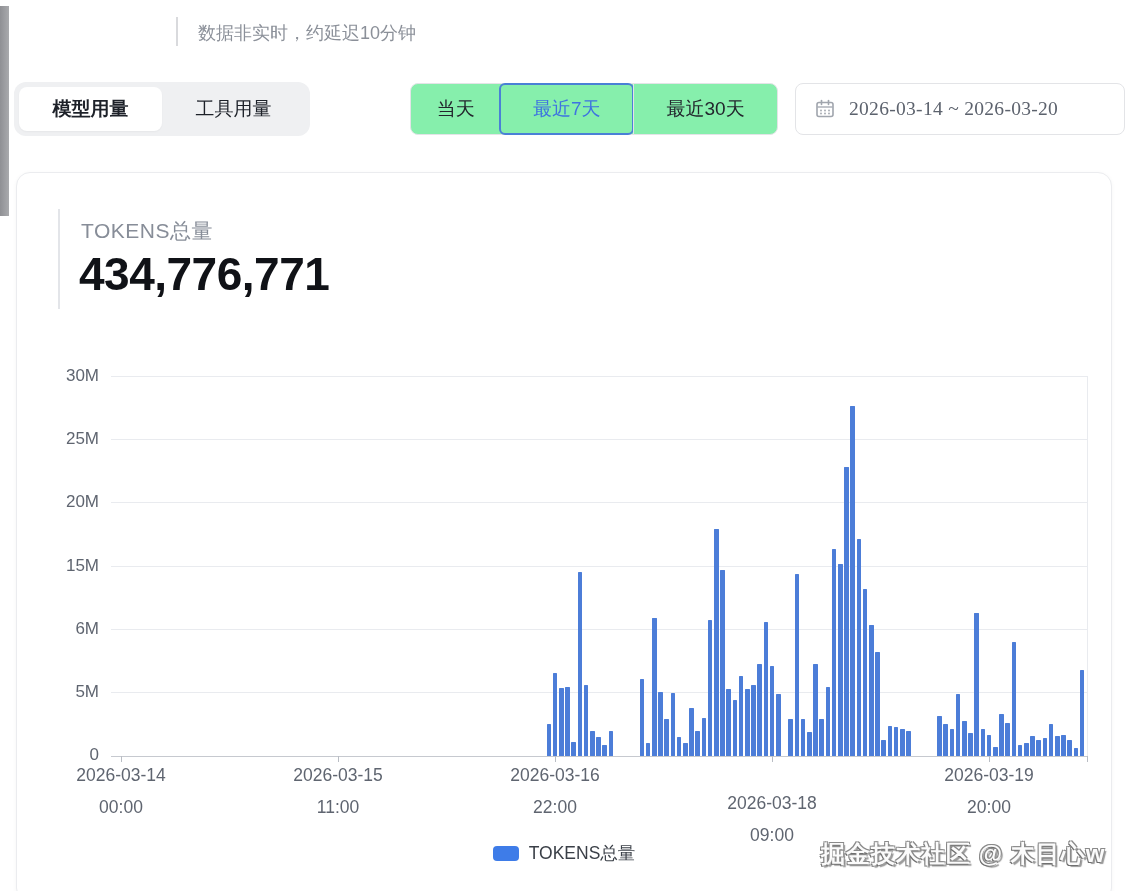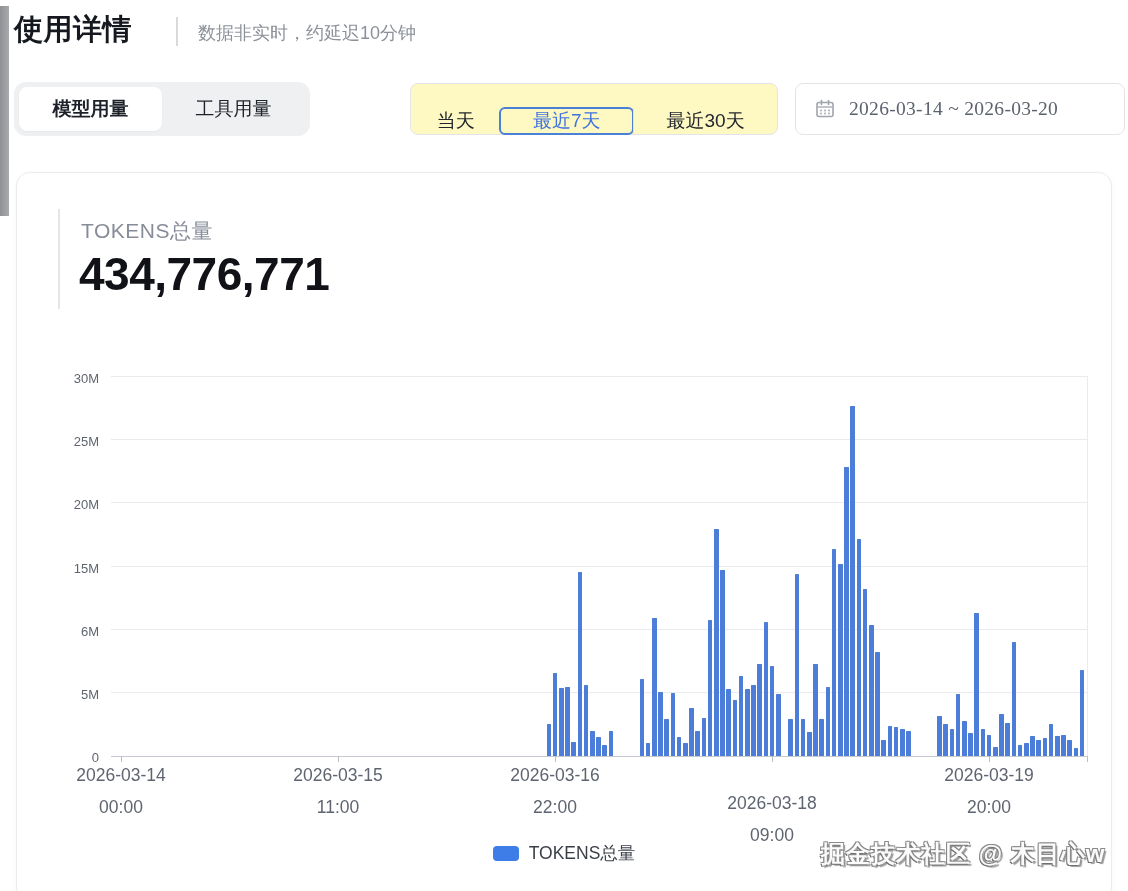--- a/index.html
+++ b/index.html
@@ -21,21 +21,21 @@
   
   .tab-group { position:absolute; left:14px; top:82px; width:296px; height:54px;
     background:#eff0f2; border-radius:12px; display:flex; align-items:center; padding:5px; }
   .tab { flex:1; height:44px; display:flex; align-items:center; justify-content:center;
     font-size:19px; color:#1d2129; cursor:pointer; }
   .tab.selected { background:#ffffff; border-radius:8px; font-weight:700;
     box-shadow:0 1px 2px rgba(0,0,0,0.04); }
 
   
   .seg-group { position:absolute; left:410px; top:83px; width:368px; height:52px;
-    background:#fef9c3; border:1px solid #e3e4e7; border-radius:8px; display:flex;align-items:flex-end; }
+    background:#86efac; border:1px solid #e3e4e7; border-radius:8px; display:flex; }
   .seg { position:relative; display:flex; align-items:center; justify-content:center;
     font-size:19px; color:#23262d; cursor:pointer; }
   .seg + .seg { border-left:1px solid #e3e4e7; }
   .seg-1 { width:90px; }
   .seg-2 { width:134px; }
   .seg-3 { width:145px; }
   .seg.selected { color:#3e73e0; font-weight:500; border-left:none; }
   .seg.selected::after { content:""; position:absolute; inset:-1px;
     border:2px solid #4a80d6; border-radius:6px; pointer-events:none; }
 
@@ -54,21 +54,21 @@
   .stat-rule { position:absolute; left:41px; top:36px; width:2px; height:100px; background:#e3e5e9; }
   .stat-label { position:absolute; left:64px; top:44px; font-size:21px; color:#878d98; letter-spacing:0.5px; }
   .stat-value { position:absolute; left:62px; top:74px; font-size:46px; font-weight:700; color:#101217; letter-spacing:-0.5px; }
 
   
   .plot { position:absolute; left:94px; top:204px; width:977px; height:379px; }
   .gridline { position:absolute; left:0; width:100%; height:1px; background:#e9ebef; }
   .gridline.vert { width:1px; height:100%; top:0; }
   .axis-x { position:absolute; left:0; bottom:-1px; width:100%; height:1px; background:#c6c9cf; }
   .ytick-label { position:absolute; left:-92px; width:80px; text-align:right;
-    font-size:13px; color:#5f6570; }
+    font-size:17px; color:#5f6570; }
   .xtick-mark { position:absolute; top:100%; width:1px; height:6px; background:#b9bdc4; }
   .xtick-label { position:absolute; width:170px; text-align:center; color:#5f6570;
     font-size:17.5px; line-height:21px; }
   .xtick-label .t2 { margin-top:11px; }
   .bar { position:absolute; bottom:0; width:4.5px; background:#4c7dd8; border-radius:0.5px; }
 
   
   .legend-row { position:absolute; left:0; top:668px; width:100%; display:flex;
     justify-content:center; }
   .legend-item { display:flex; align-items:center; gap:10px; cursor:pointer; }
@@ -80,21 +80,20 @@
     color:#fbfbfb; letter-spacing:1px; white-space:nowrap;
     text-shadow:-1px -1px 0 #8a8a8a, 1px -1px 0 #8a8a8a, -1px 1px 0 #6f6f6f, 2px 2px 1px #9a9a9a; }
 </style>
 </head>
 <body>
 
 <div class="page">
 
   <div class="edge-strip"></div>
 
-  <div class="hdr-title">使用详情</div>
   <div class="hdr-divider"></div>
   <div class="hdr-sub">数据非实时，约延迟10分钟</div>
 
   <div class="tab-group">
     <div class="tab selected">
       <span>模型用量</span>
     </div>
     <div class="tab">
       <span>工具用量</span>
     </div>

